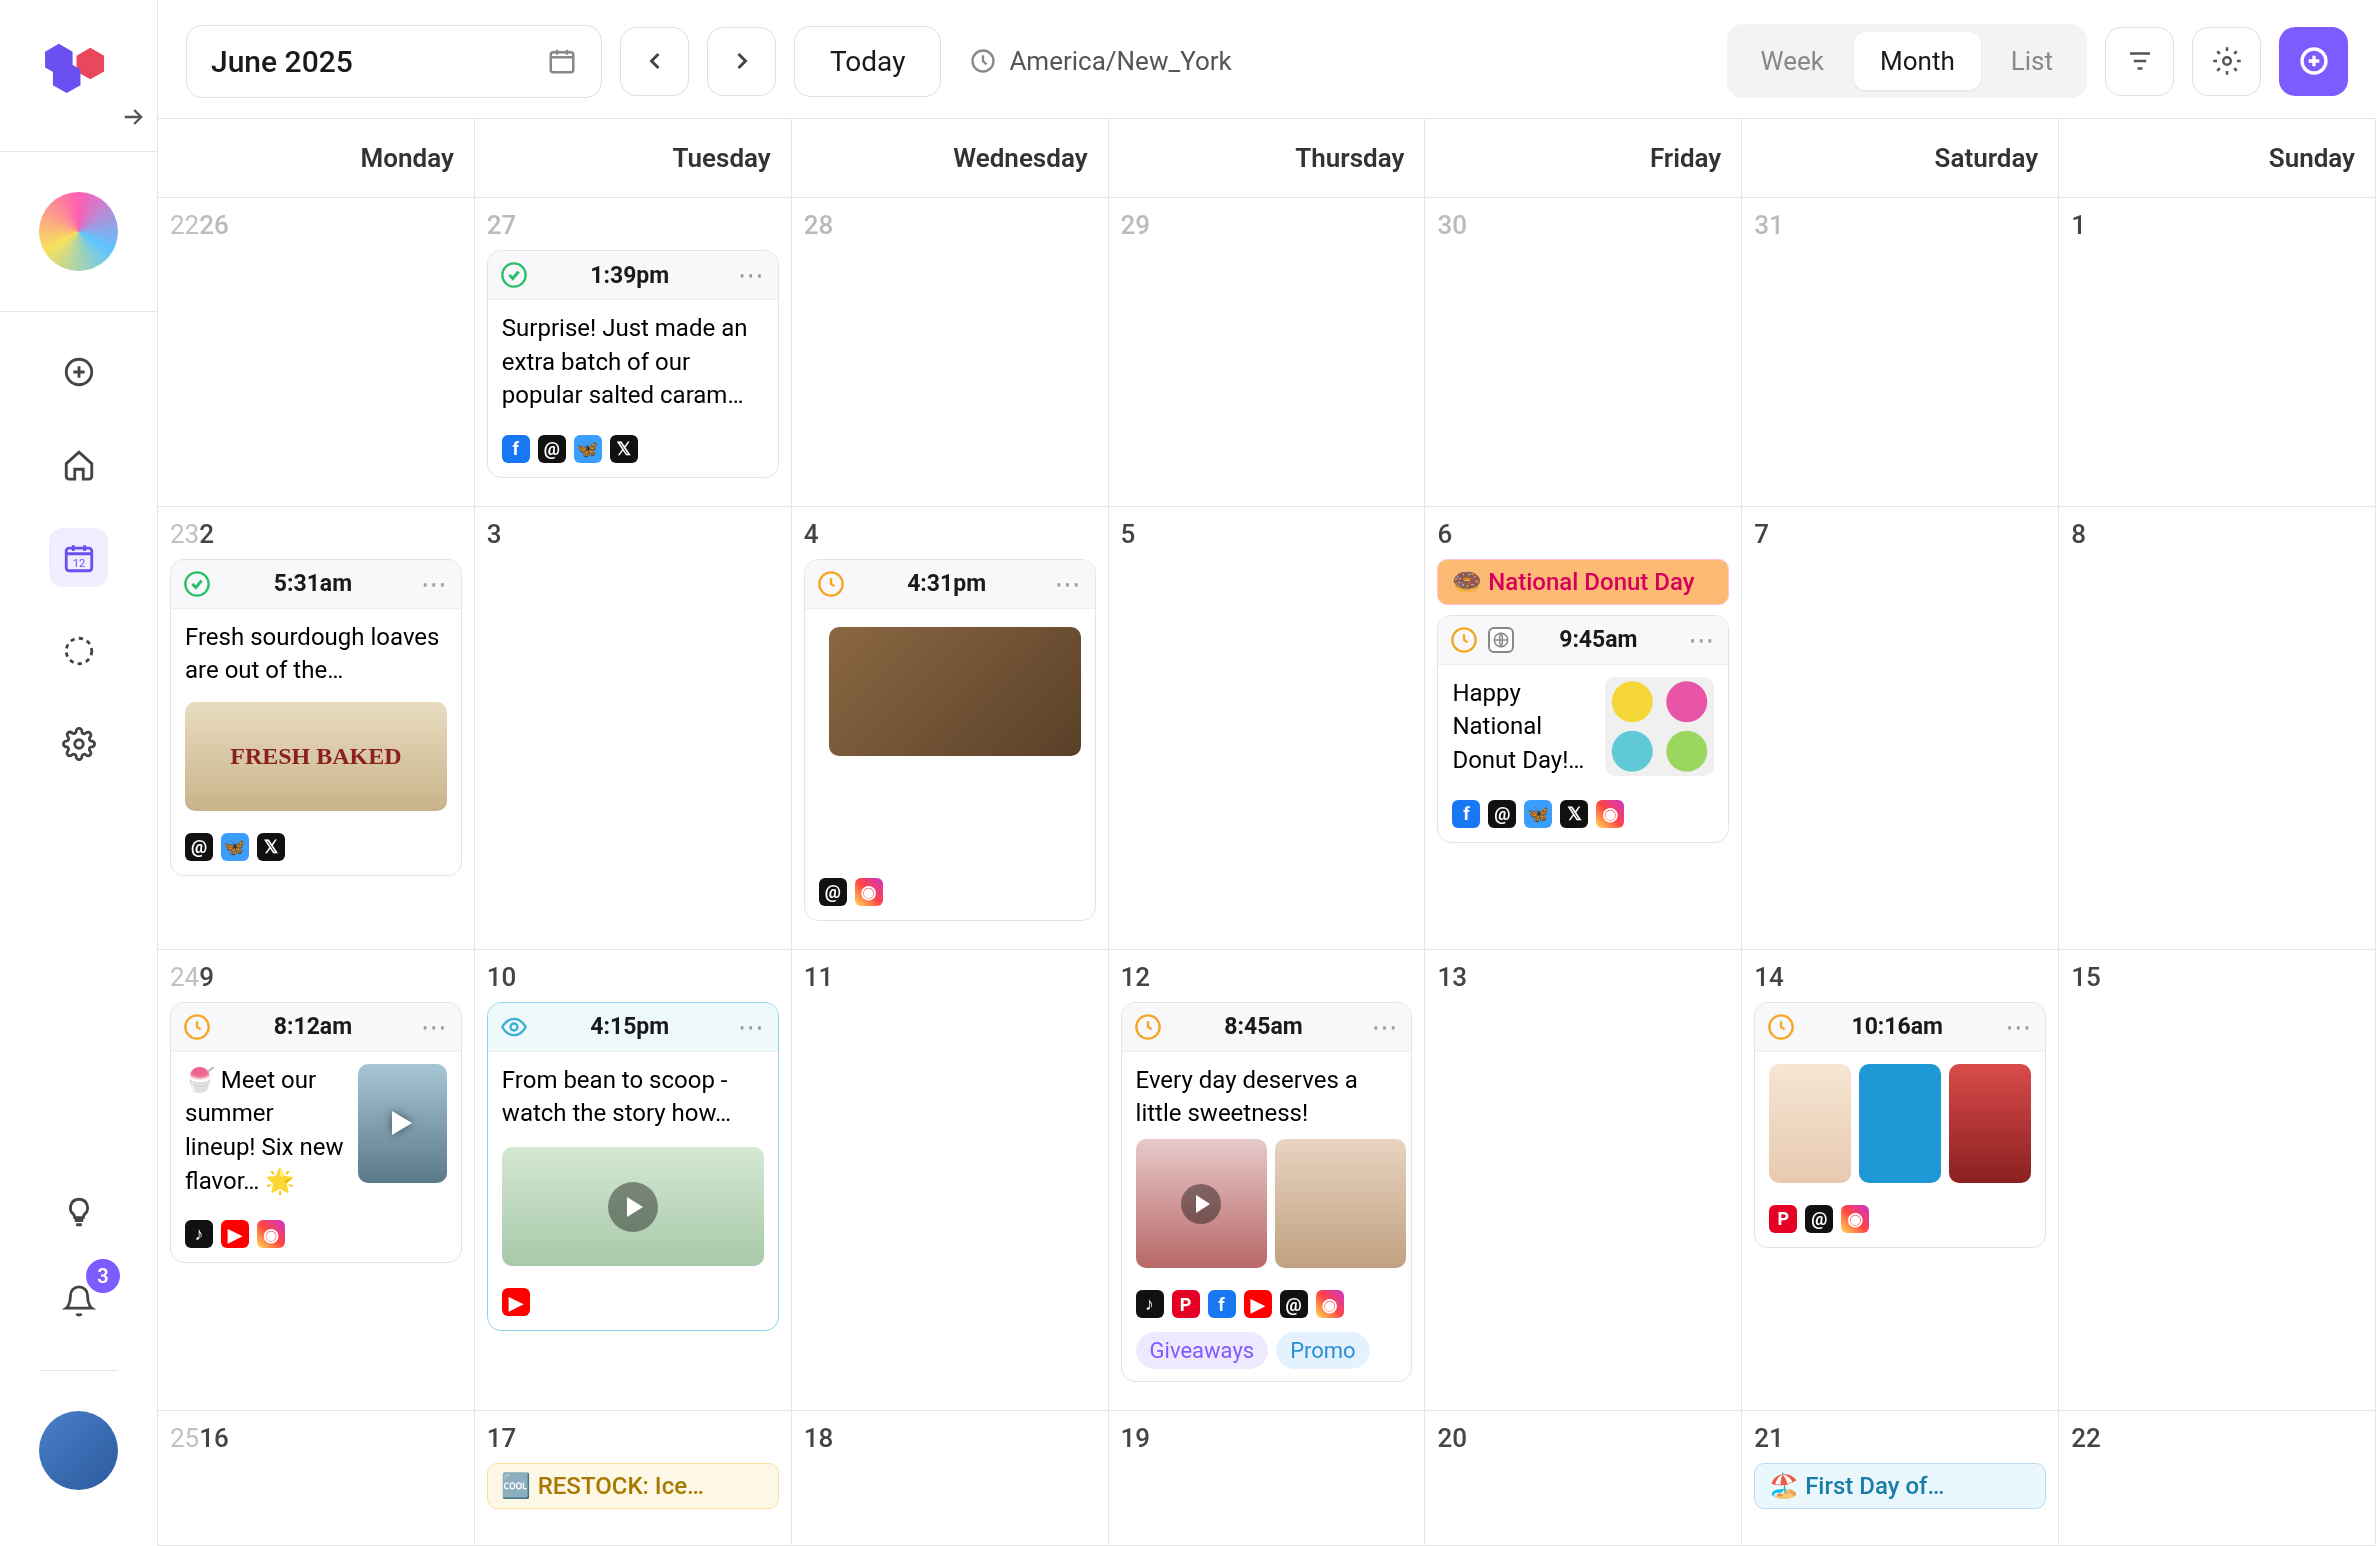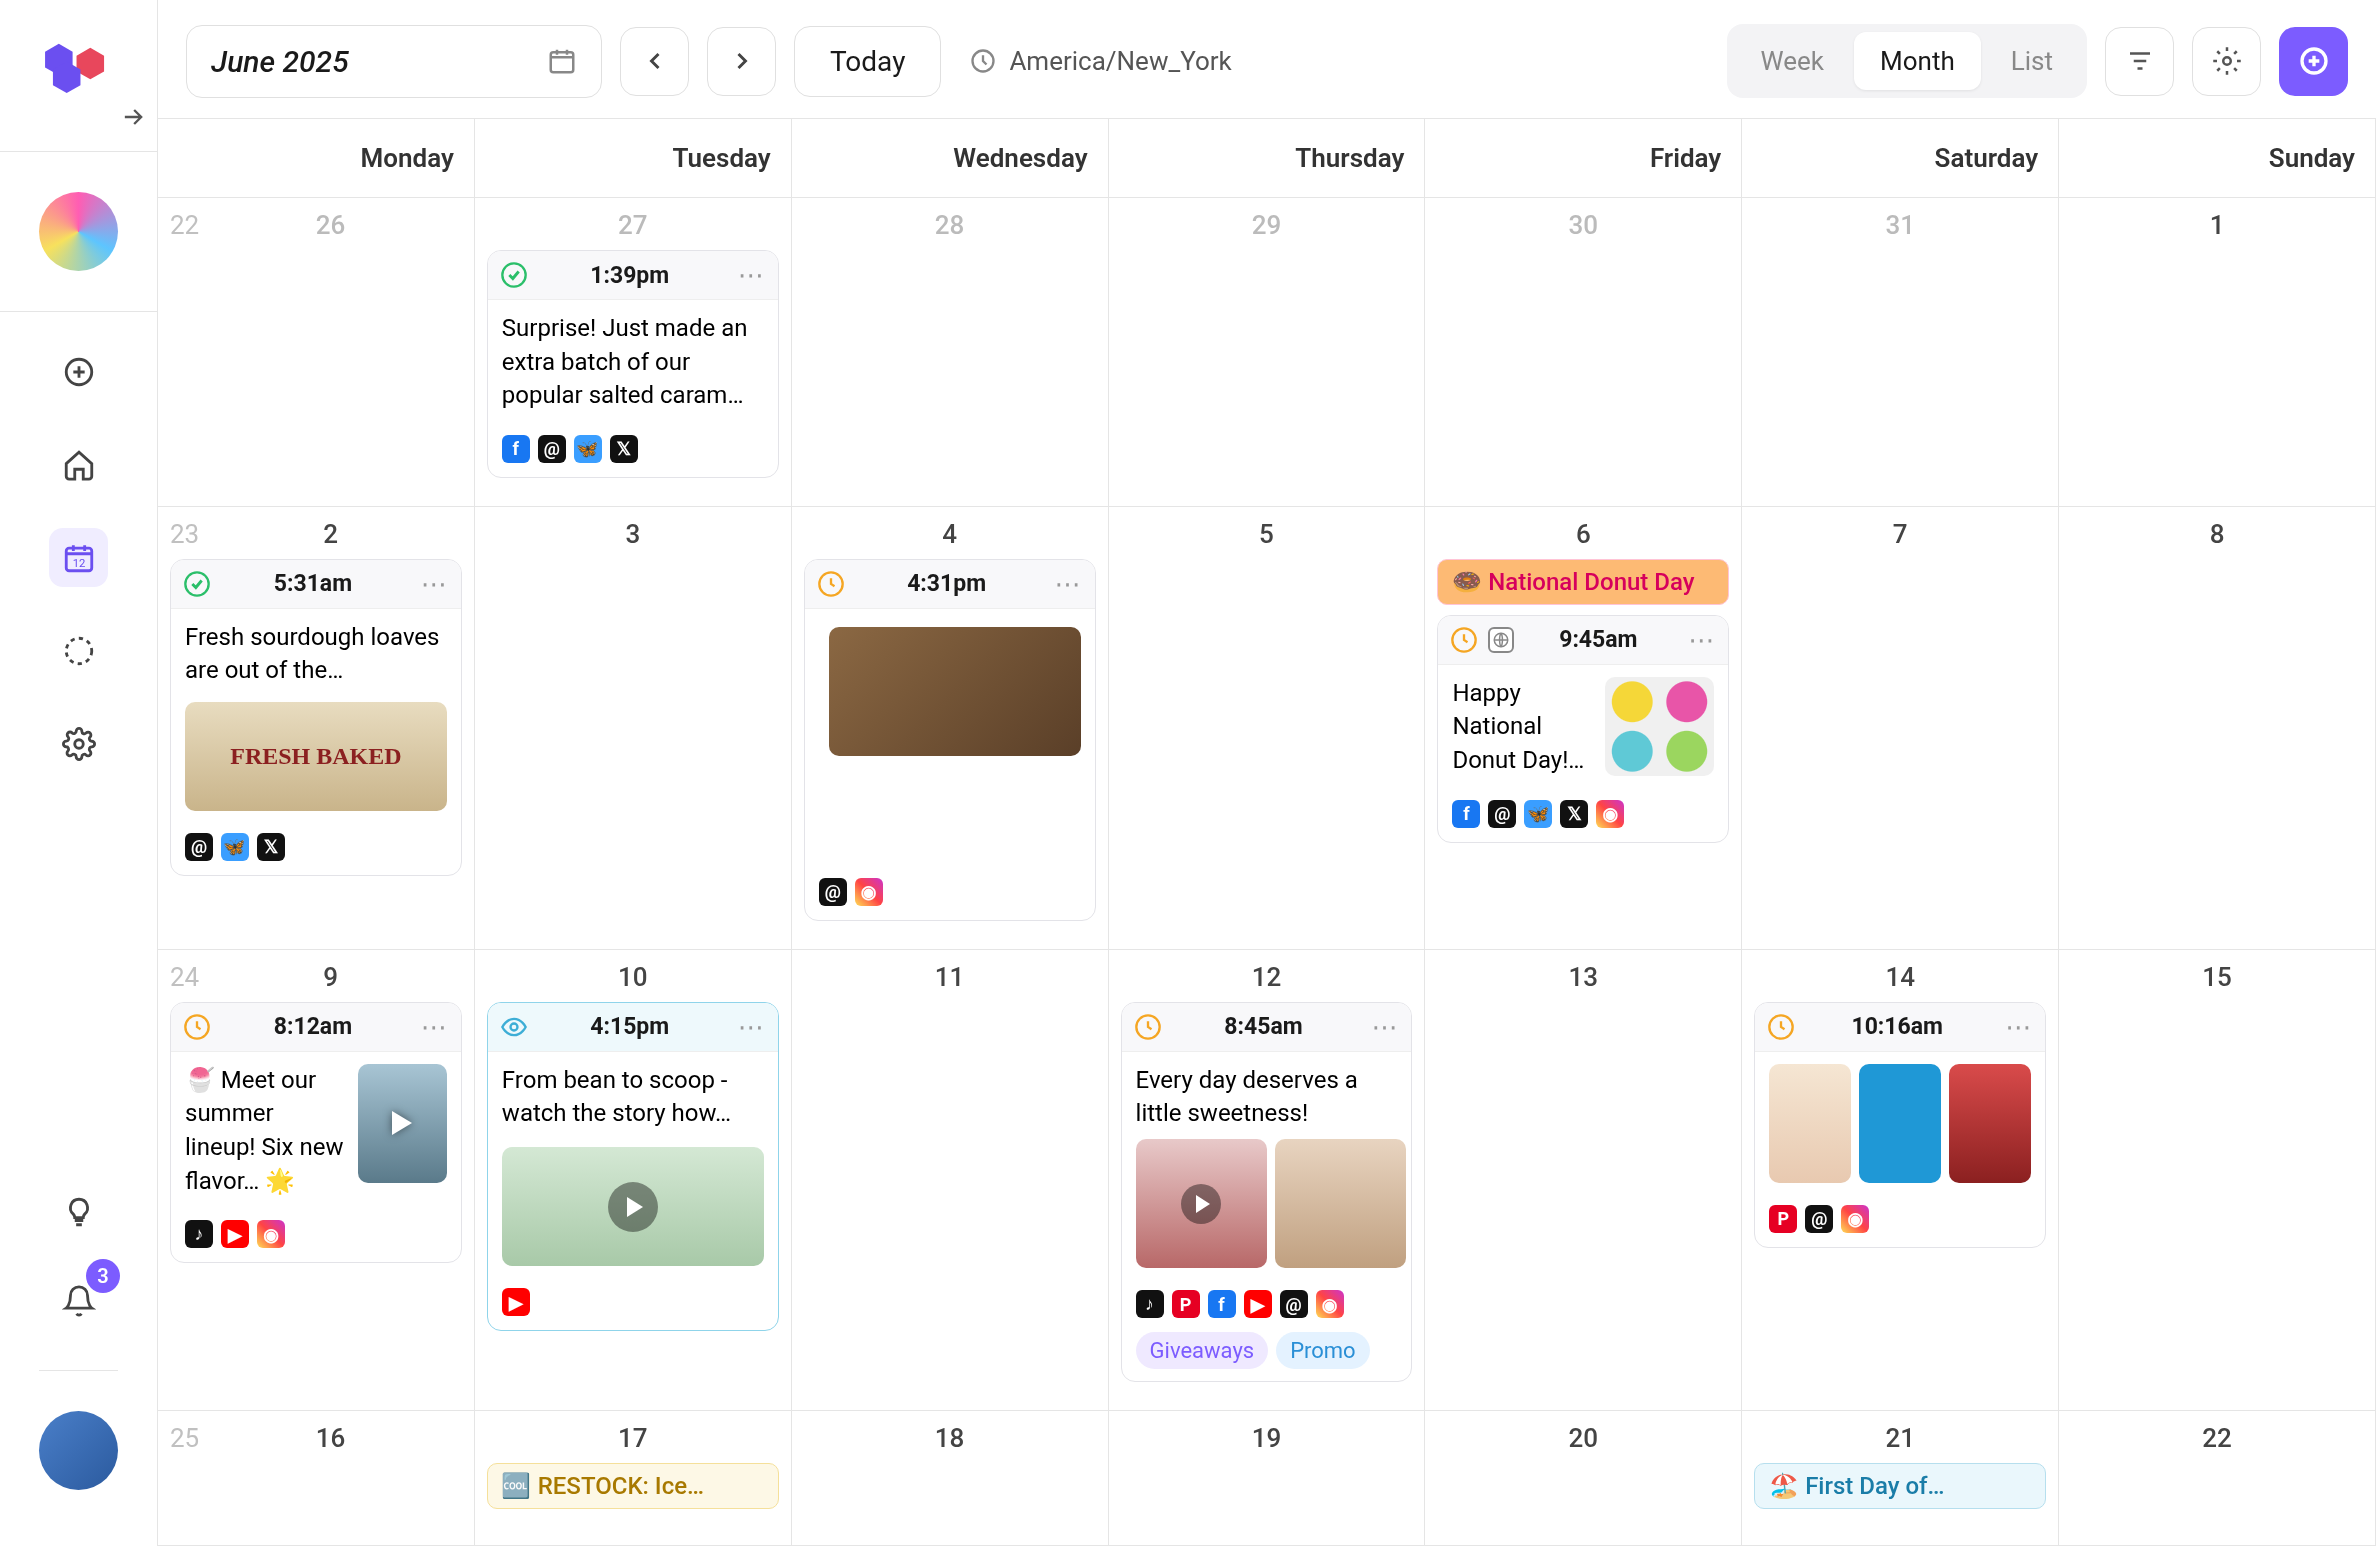--- a/index.html
+++ b/index.html
@@ -31,42 +31,42 @@
 .icon-btn { width:59px; height:59px; border-radius:14px; display:flex; align-items:center; justify-content:center; color:#444; }
 .icon-btn svg { width:34px; height:34px; stroke:currentColor; fill:none; stroke-width:2; }
 .icon-btn.active { background:#f0edff; color:#6b4ff0; }
 .sidebar-bottom { margin-top:auto; display:flex; flex-direction:column; align-items:center; gap:30px; padding-bottom:20px;}
 .bell-wrap { position:relative; }
 .badge { position:absolute; top:-12px; right:-12px; background:#7c5cff; color:#fff; font-size:20px; font-weight:600; border-radius:50%; width:34px; height:34px; display:flex; align-items:center; justify-content:center; }
 .avatar2 { width:79px; height:79px; border-radius:50%; background:linear-gradient(135deg,#4a7fc9,#2b5a9e); }
 
 .main { flex:1; display:flex; flex-direction:column; position:relative; }
 .top-bar { display:flex; align-items:center; gap:18px; padding: 24px 28px 20px 28px; }
-.date-btn { display:flex; align-items:center; justify-content:space-between; gap:20px; border:1px solid #e0e0e0; border-radius:16px; padding:18px 24px; font-size:30px; font-weight:500; width:416px;font-style:italic; }
+.date-btn { display:flex; align-items:center; justify-content:space-between; gap:20px; border:1px solid #e0e0e0; border-radius:16px; padding:18px 24px; font-size:30px; font-weight:500; width:416px; }
 .date-btn svg { width:30px; height:30px; stroke:#888; fill:none; stroke-width:2;}
 .nav-btn { width:69px; height:69px; border:1px solid #e0e0e0; border-radius:16px; display:flex; align-items:center; justify-content:center; }
 .nav-btn svg { width:28px; height:28px; stroke:#444; fill:none; stroke-width:2.5;}
 .today-btn { border:1px solid #e0e0e0; border-radius:16px; padding:18px 35px; font-size:28px; }
 .tz { display:flex; align-items:center; gap:12px; color:#555; font-size:26px; margin-left:10px;}
 .tz svg{width:28px;height:28px;stroke:#888;fill:none;stroke-width:2;}
 .spacer{flex:1;}
 .segment { display:flex; background:#f3f3f5; border-radius:16px; padding:8px; gap:4px; }
 .segment-item { padding:14px 26px; border-radius:12px; font-size:26px; color:#888; }
 .segment-item.active { background:#fff; color:#1a1a1a; box-shadow:0 1px 3px rgba(0,0,0,0.08); }
 .round-btn { width:69px; height:69px; border:1px solid #e0e0e0; border-radius:16px; display:flex; align-items:center; justify-content:center; }
 .round-btn svg{width:30px;height:30px;stroke:#555;fill:none;stroke-width:2;}
 .add-btn { width:69px; height:69px; background:#7c5cff; border-radius:16px; display:flex; align-items:center; justify-content:center; }
 .add-btn svg{width:32px;height:32px;stroke:#fff;fill:none;stroke-width:2.5;}
 
 .calendar { flex:1; display:grid; grid-template-columns: repeat(7, 1fr); grid-template-rows: 79px; grid-auto-rows: minmax(0,auto); border-top:1px solid #e5e5e5; overflow:hidden;}
 .day-header { border-bottom:1px solid #e5e5e5; border-right:1px solid #e5e5e5; display:flex; align-items:center; justify-content:flex-end; padding:0 20px; font-weight:600; font-size:26px; color:#333;}
 .cell { border-bottom:1px solid #e5e5e5; border-right:1px solid #e5e5e5; padding:12px; display:flex; flex-direction:column; gap:10px; min-height:119px; overflow:hidden; }
 .cell-head { display:flex; justify-content:space-between; align-items:baseline; }
 .week-num { color:#c0c0c0; font-size:26px; }
-.day-num { font-size:26px; font-weight:500; color:#444; text-align:center; flex:1; }
+.day-num { font-size:26px; font-weight:500; color:#444; text-align:left; flex:1; }
 .day-num.muted { color:#bbb; }
 
 .holiday { border:1.5px solid #ffc4d6; background:#fdba74; color:#d6005c; padding:8px 14px; border-radius:10px; font-size:24px; font-weight:500; }
 .holiday.yellow { border-color:#f5e09a; background:#fdf8e6; color:#a87900;}
 .holiday.blue { border-color:#b6dfee; background:#eaf7fc; color:#1a7da8; overflow:hidden; white-space:nowrap; text-overflow:ellipsis;}
 
 .card { border:1.5px solid #e3e3e8; border-radius:14px; background:#fff; overflow:hidden; font-size:24px;}
 .card.eye { border-color:#8fd4ea; }
 .card-top { display:flex; align-items:center; gap:10px; padding:10px 12px; background:#f8f8fa; border-bottom:1px solid #eee;}
 .card-top-time { flex:1; text-align:center; font-weight:700; font-size:23px; padding-right:6px;}

